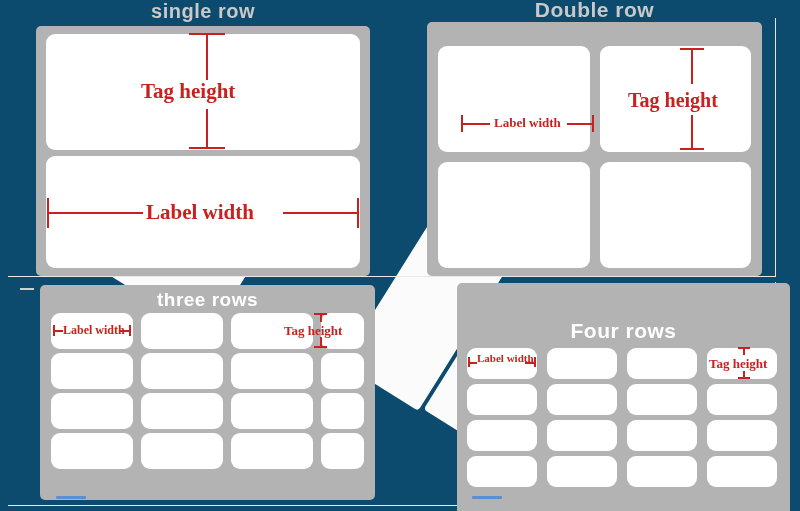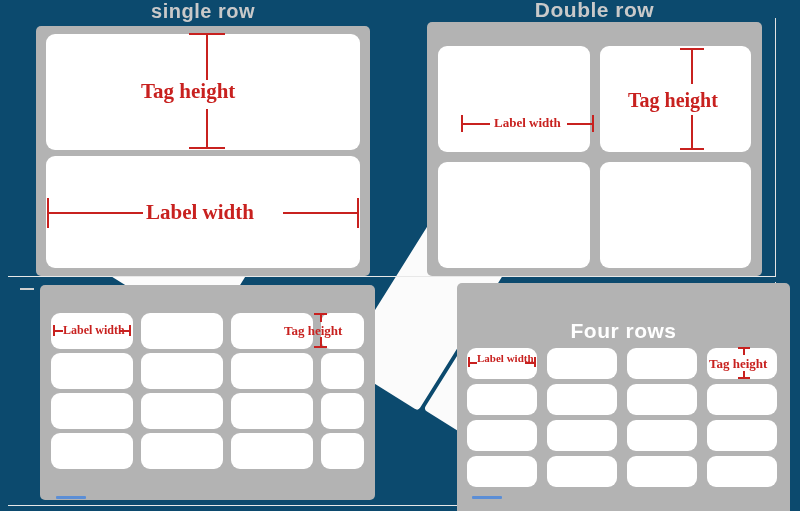--- a/index.html
+++ b/index.html
@@ -147,20 +147,21 @@
     <div class="rcap-v" style="left:165px;top:93px;height:17px;"></div>
 
     <div class="rcap-h" style="left:253px;top:26px;width:24px;"></div>
     <div class="rline-v" style="left:264px;top:27px;height:35px;"></div>
     <div class="ann-label" style="left:201px;top:68px;font-size:20px;">Tag height</div>
     <div class="rline-v" style="left:264px;top:93px;height:34px;"></div>
     <div class="rcap-h" style="left:253px;top:126px;width:24px;"></div>
   </div>
 
   <div class="panel" style="left:40px;top:285px;width:335px;height:215px;">
+    <div class="title-inside" style="left:0px;top:4px;width:335px;font-size:19px;">three rows</div>
 
     <div class="cell" style="left:11px;top:28px;width:82px;height:36px;"></div>
     <div class="cell" style="left:101px;top:28px;width:82px;height:36px;"></div>
     <div class="cell" style="left:191px;top:28px;width:82px;height:36px;"></div>
 
     <div class="cell" style="left:11px;top:68px;width:82px;height:36px;"></div>
     <div class="cell" style="left:101px;top:68px;width:82px;height:36px;"></div>
     <div class="cell" style="left:191px;top:68px;width:82px;height:36px;"></div>
 
     <div class="cell" style="left:11px;top:108px;width:82px;height:36px;"></div>

